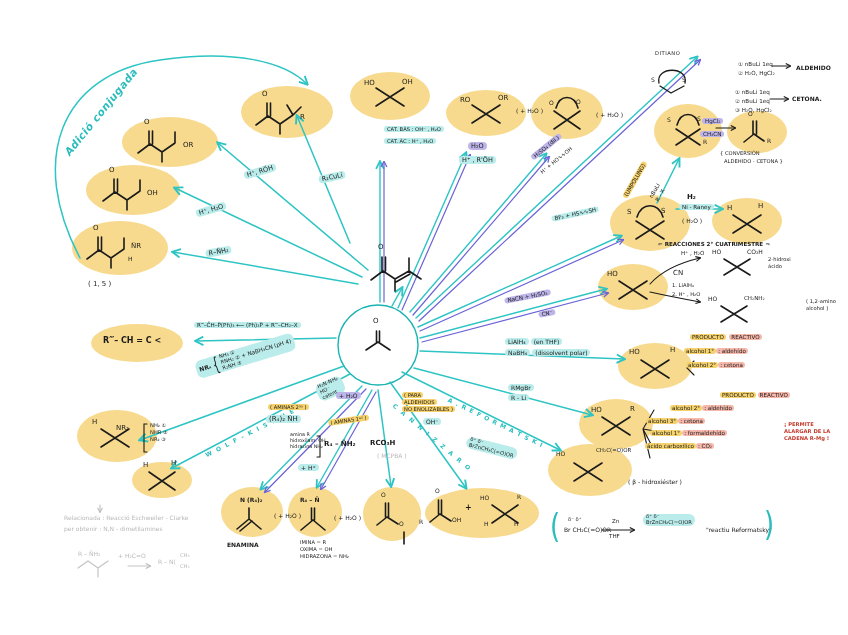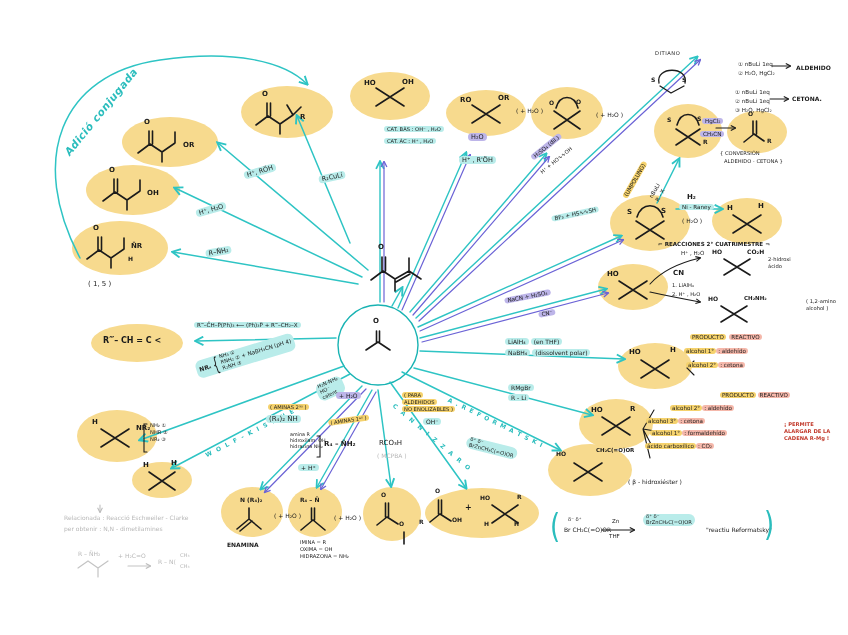--- a/index.html
+++ b/index.html
@@ -8,21 +8,21 @@
   #art{position:absolute;left:0;top:0}
   .lb{position:absolute;font-size:6.5px;color:#1a1a1a;white-space:nowrap;line-height:1.3;
       transform-origin:0 0;z-index:3}
   .t{background:#b9ecea;border-radius:6px;padding:0px 3px}
   .p{background:#bdb5e9;border-radius:6px;padding:0px 3px}
   .y{background:#f5d26d;border-radius:4px;padding:0px 2px}
   .pk{background:#f5b8ab;border-radius:4px;padding:0px 2px}
   .red{color:#c23a2c;font-weight:700}
   .gray{color:#b8b8b8}
   .teal{color:#2bbdbd;font-weight:700}
-  .atom{font-weight:700;font-size:7px}
+  .atom{font-weight:400;font-size:7px}
   .s5{font-size:5.2px}.s55{font-size:5.6px}.s6{font-size:6px}.s7{font-size:7px}.s8{font-size:8px}
   .script{font-style:italic;color:#2bbdbd;font-size:10.5px;letter-spacing:.5px;font-weight:600}
   .stack{display:inline-block;vertical-align:middle;line-height:1.15}
   .brace{display:inline-block;transform:scaleY(1.9);font-size:10px;vertical-align:middle}
   .row{display:flex;align-items:center;gap:2px}
   .bparen{color:#2bbdbd;font-size:26px;font-weight:400;transform:scaleY(1.3)}
 </style>
 </head>
 <body>
 
@@ -174,21 +174,21 @@
 
 <div class="lb script" style="left:62px;top:150px;transform:rotate(-51deg)">Adició conjugada</div>
 <div class="lb s7" style="left:88px;top:280px">( 1, 5 )</div>
 <div class="lb" style="left:243px;top:172px;transform:rotate(-16deg)"><span class="t">H⁺, RÖH</span></div>
 <div class="lb" style="left:318px;top:176px;transform:rotate(-12deg)"><span class="t">R₂CuLi</span></div>
 <div class="lb" style="left:195px;top:210px;transform:rotate(-16deg)"><span class="t">H⁺, H₂O</span></div>
 <div class="lb" style="left:205px;top:250px;transform:rotate(-10deg)"><span class="t">R–N̈H₂</span></div>
 
 <div class="lb s5" style="left:384px;top:126px"><span class="t">CAT. BÀS :  OH⁻ , H₂O</span></div>
 <div class="lb s5" style="left:384px;top:138px"><span class="t">CAT. ÀC :  H⁺ , H₂O</span></div>
-<div class="lb" style="left:468px;top:133px"><span class="p">H₂O</span></div>
+<div class="lb" style="left:468px;top:142px"><span class="p">H₂O</span></div>
 <div class="lb" style="left:459px;top:156px"><span class="t">H⁺ , R'ÖH</span></div>
 <div class="lb s6" style="left:516px;top:107px">( + H₂O )</div>
 <div class="lb s6" style="left:596px;top:111px">( + H₂O )</div>
 <div class="lb s55" style="left:530px;top:156px;transform:rotate(-39deg)"><span class="p">H₂SO₄ (dil.)</span></div>
 <div class="lb s5" style="left:539px;top:170px;transform:rotate(-39deg)">H⁺ + HO∿∿OH</div>
 <div class="lb s55" style="left:551px;top:216px;transform:rotate(-12deg)"><span class="t">BF₃ + HS∿∿SH</span></div>
 
 <div class="lb s5" style="left:655px;top:50px;letter-spacing:.5px">DITIANO</div>
 <div class="lb s55" style="left:738px;top:61px">① nBuLi 1eq</div>
 <div class="lb s55" style="left:738px;top:70px">② H₂O, HgCl₂</div>
@@ -240,21 +240,21 @@
 <div class="lb s55" style="left:612px;top:518px">Zn</div>
 <div class="lb s55" style="left:609px;top:533px">THF</div>
 <div class="lb s5" style="left:643px;top:514px"><span class="t stack"><span>δ⁺   δ⁻</span><br><span>BrZnCH₂C(=O)OR</span></span></div>
 <div class="lb s6" style="left:706px;top:526px">"reactiu Reformatsky"</div>
 <div class="lb bparen" style="left:764px;top:503px">)</div>
 
 <div class="lb s6 teal" style="left:396px;top:402px;transform:rotate(40deg);letter-spacing:2px">C A N N I Z Z A R O</div>
 <div class="lb s5" style="left:402px;top:392px"><span class="y">( PARA</span><br><span class="y">ALDEHIDOS</span><br><span class="y">NO ENOLIZABLES )</span></div>
 <div class="lb s6" style="left:423px;top:418px"><span class="t">OH⁻</span></div>
 
-<div class="lb s7" style="left:379px;top:439px;font-weight:400">RCO₃H</div>
+<div class="lb s7" style="left:370px;top:439px;font-weight:700">RCO₃H</div>
 <div class="lb s6 gray" style="left:377px;top:452px">( MCPBA )</div>
 
 <div class="lb s55" style="left:194px;top:322px"><span class="t">R‴–C̄H–P̈(Ph)₃  ⟵  (Ph)₃P̈  +  R‴–CH₂–X</span></div>
 <div class="lb s8" style="left:103px;top:336px;font-weight:700">R‴– CH = C &lt;</div>
 
 <div class="lb s5" style="left:194px;top:362px;transform:rotate(-17deg)">
       <span class="t row">
         <b class="s6">NRₓ</b>
         <span class="brace">{</span>
         <span class="stack"><span>NH₃ ①</span><br><span>RNH₂ ②</span><br><span>R₂NH ③</span></span>
@@ -332,17 +332,17 @@
 <div class="lb atom s6" style="left:452px;top:516px">OH</div>
 <div class="lb atom s6" style="left:419px;top:518px">R</div>
 <div class="lb s8" style="left:465px;top:503px;font-weight:700">+</div>
 <div class="lb atom s6" style="left:480px;top:494px">HO</div>
 <div class="lb atom s6" style="left:517px;top:493px">R</div>
 <div class="lb atom s6" style="left:484px;top:520px">H</div>
 <div class="lb atom s6" style="left:514px;top:520px">H</div>
 <div class="lb atom s6" style="left:381px;top:491px">O</div>
 <div class="lb atom s6" style="left:399px;top:520px">O</div>
 <div class="lb atom" style="left:92px;top:418px">H</div>
-<div class="lb atom" style="left:136px;top:424px">NR₂</div>
+<div class="lb atom" style="left:116px;top:424px">NR₂</div>
 <div class="lb atom" style="left:143px;top:461px">H</div>
 <div class="lb atom" style="left:171px;top:459px">H</div>
 
 </div>
 
 </body></html>

